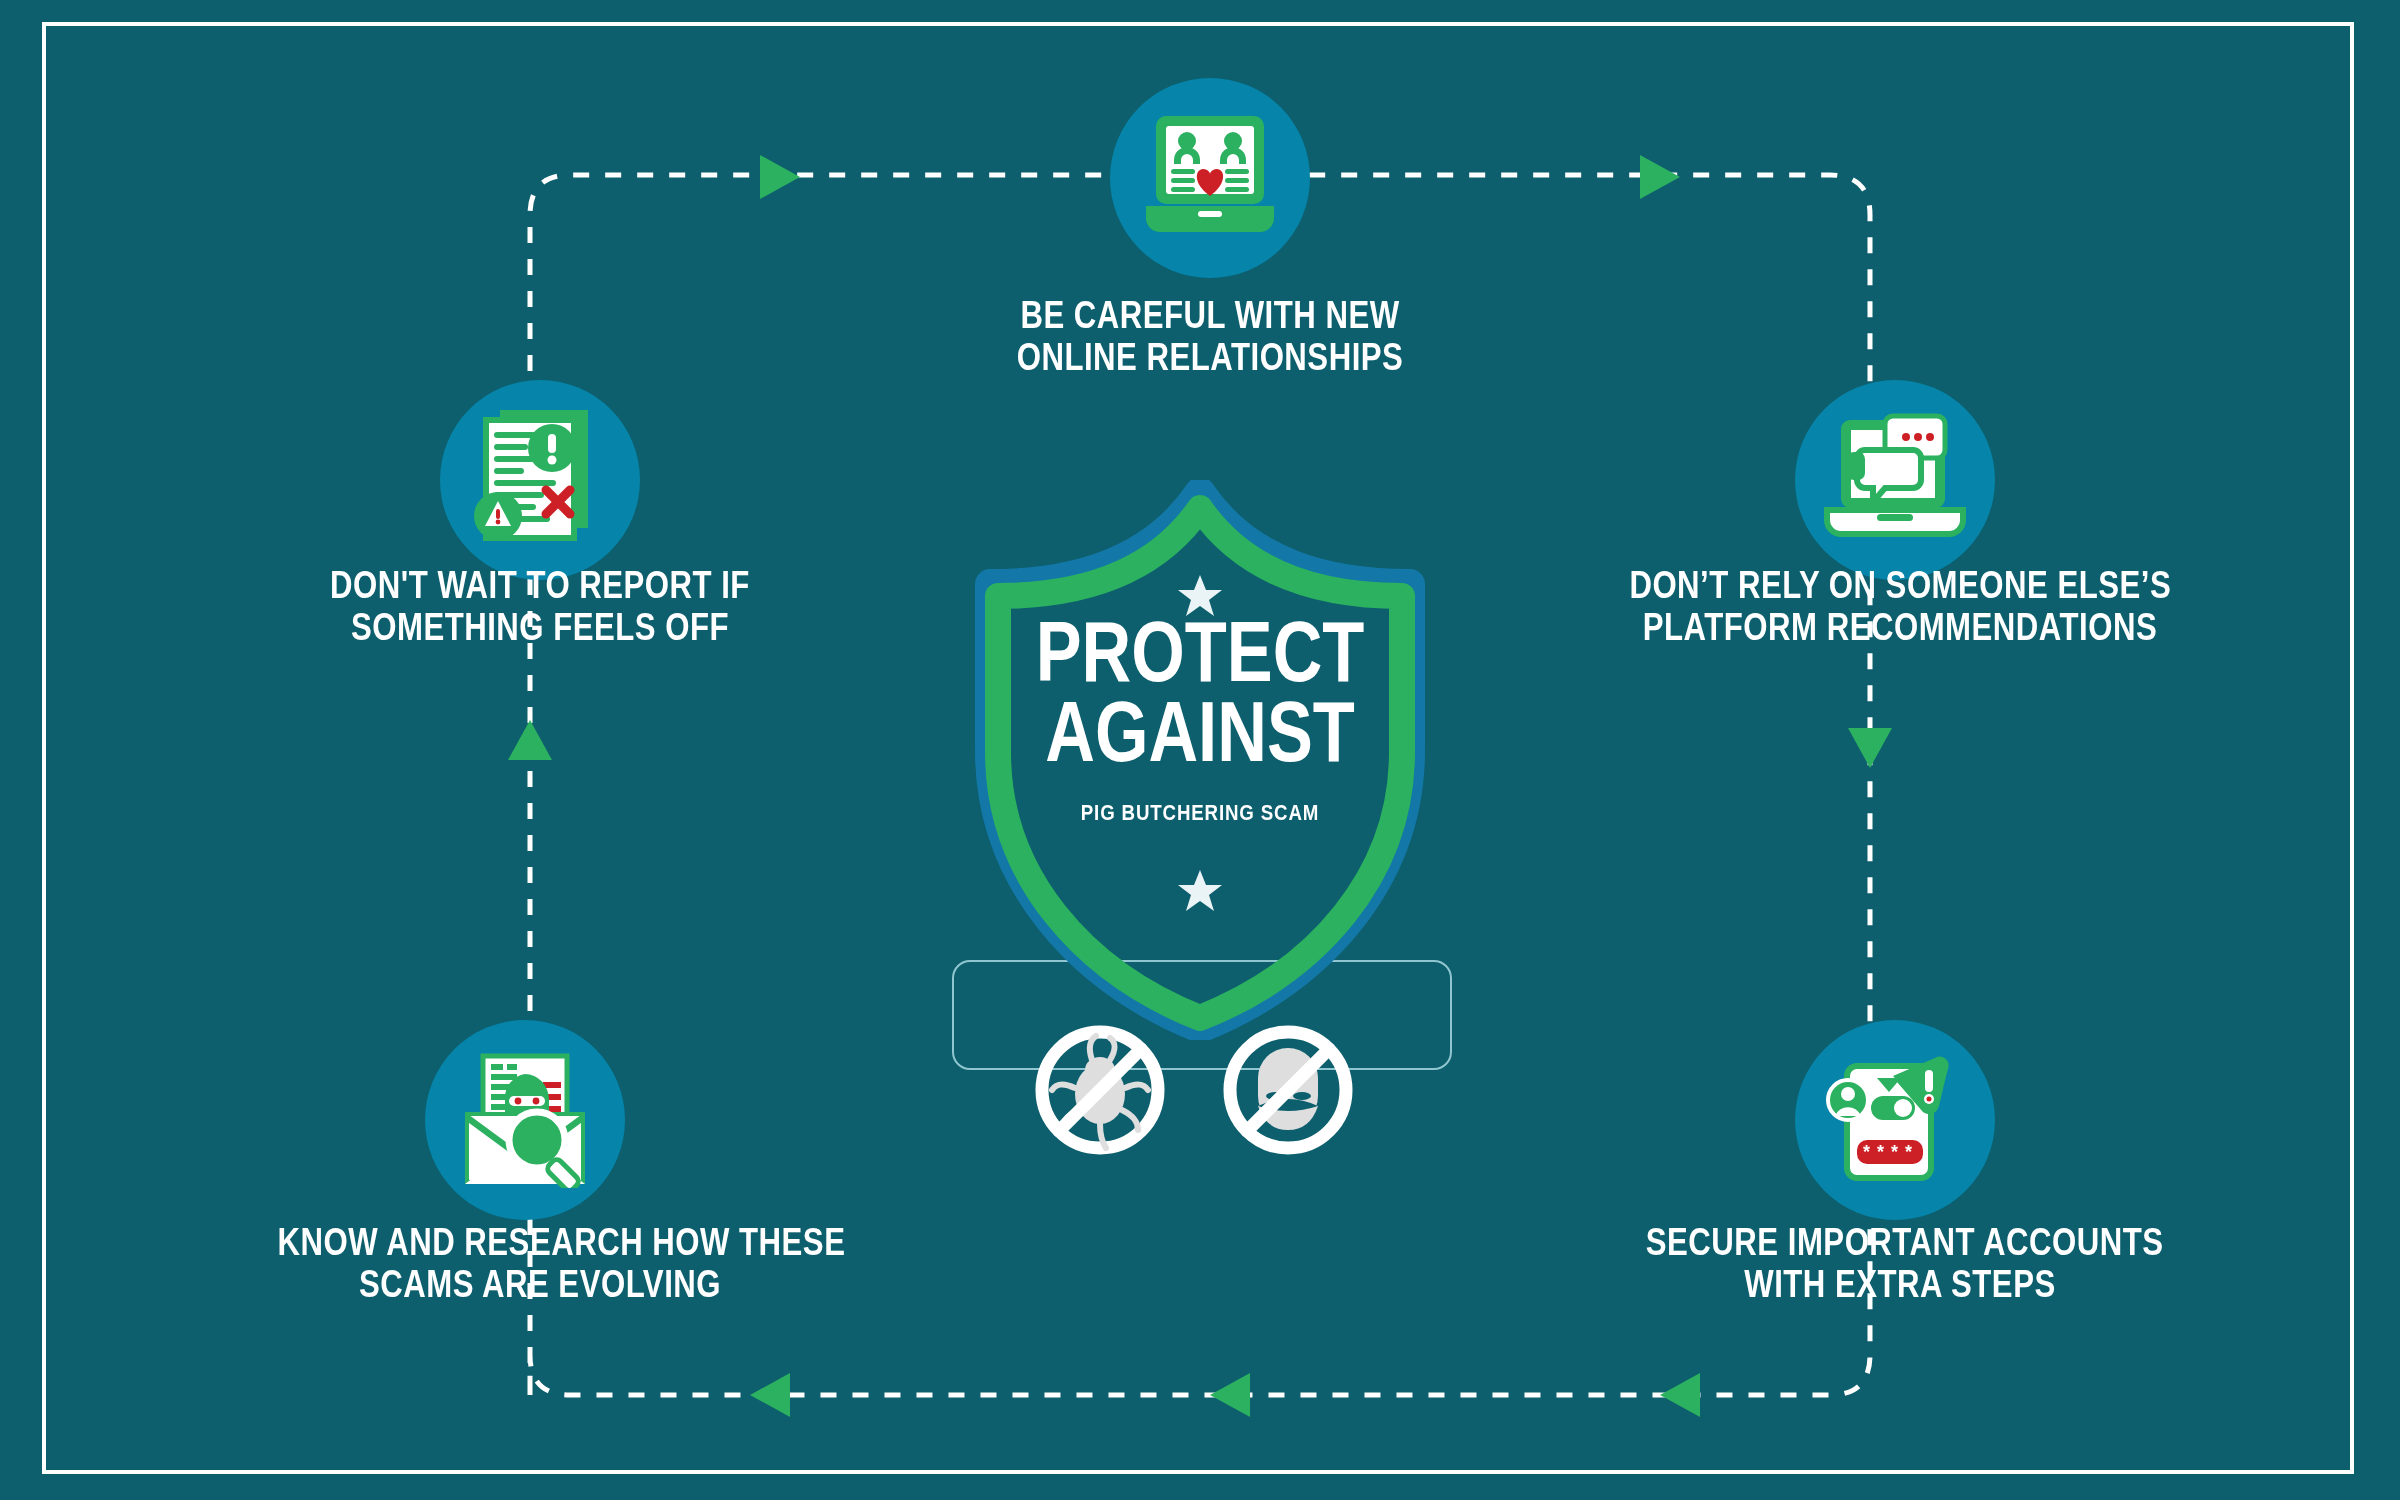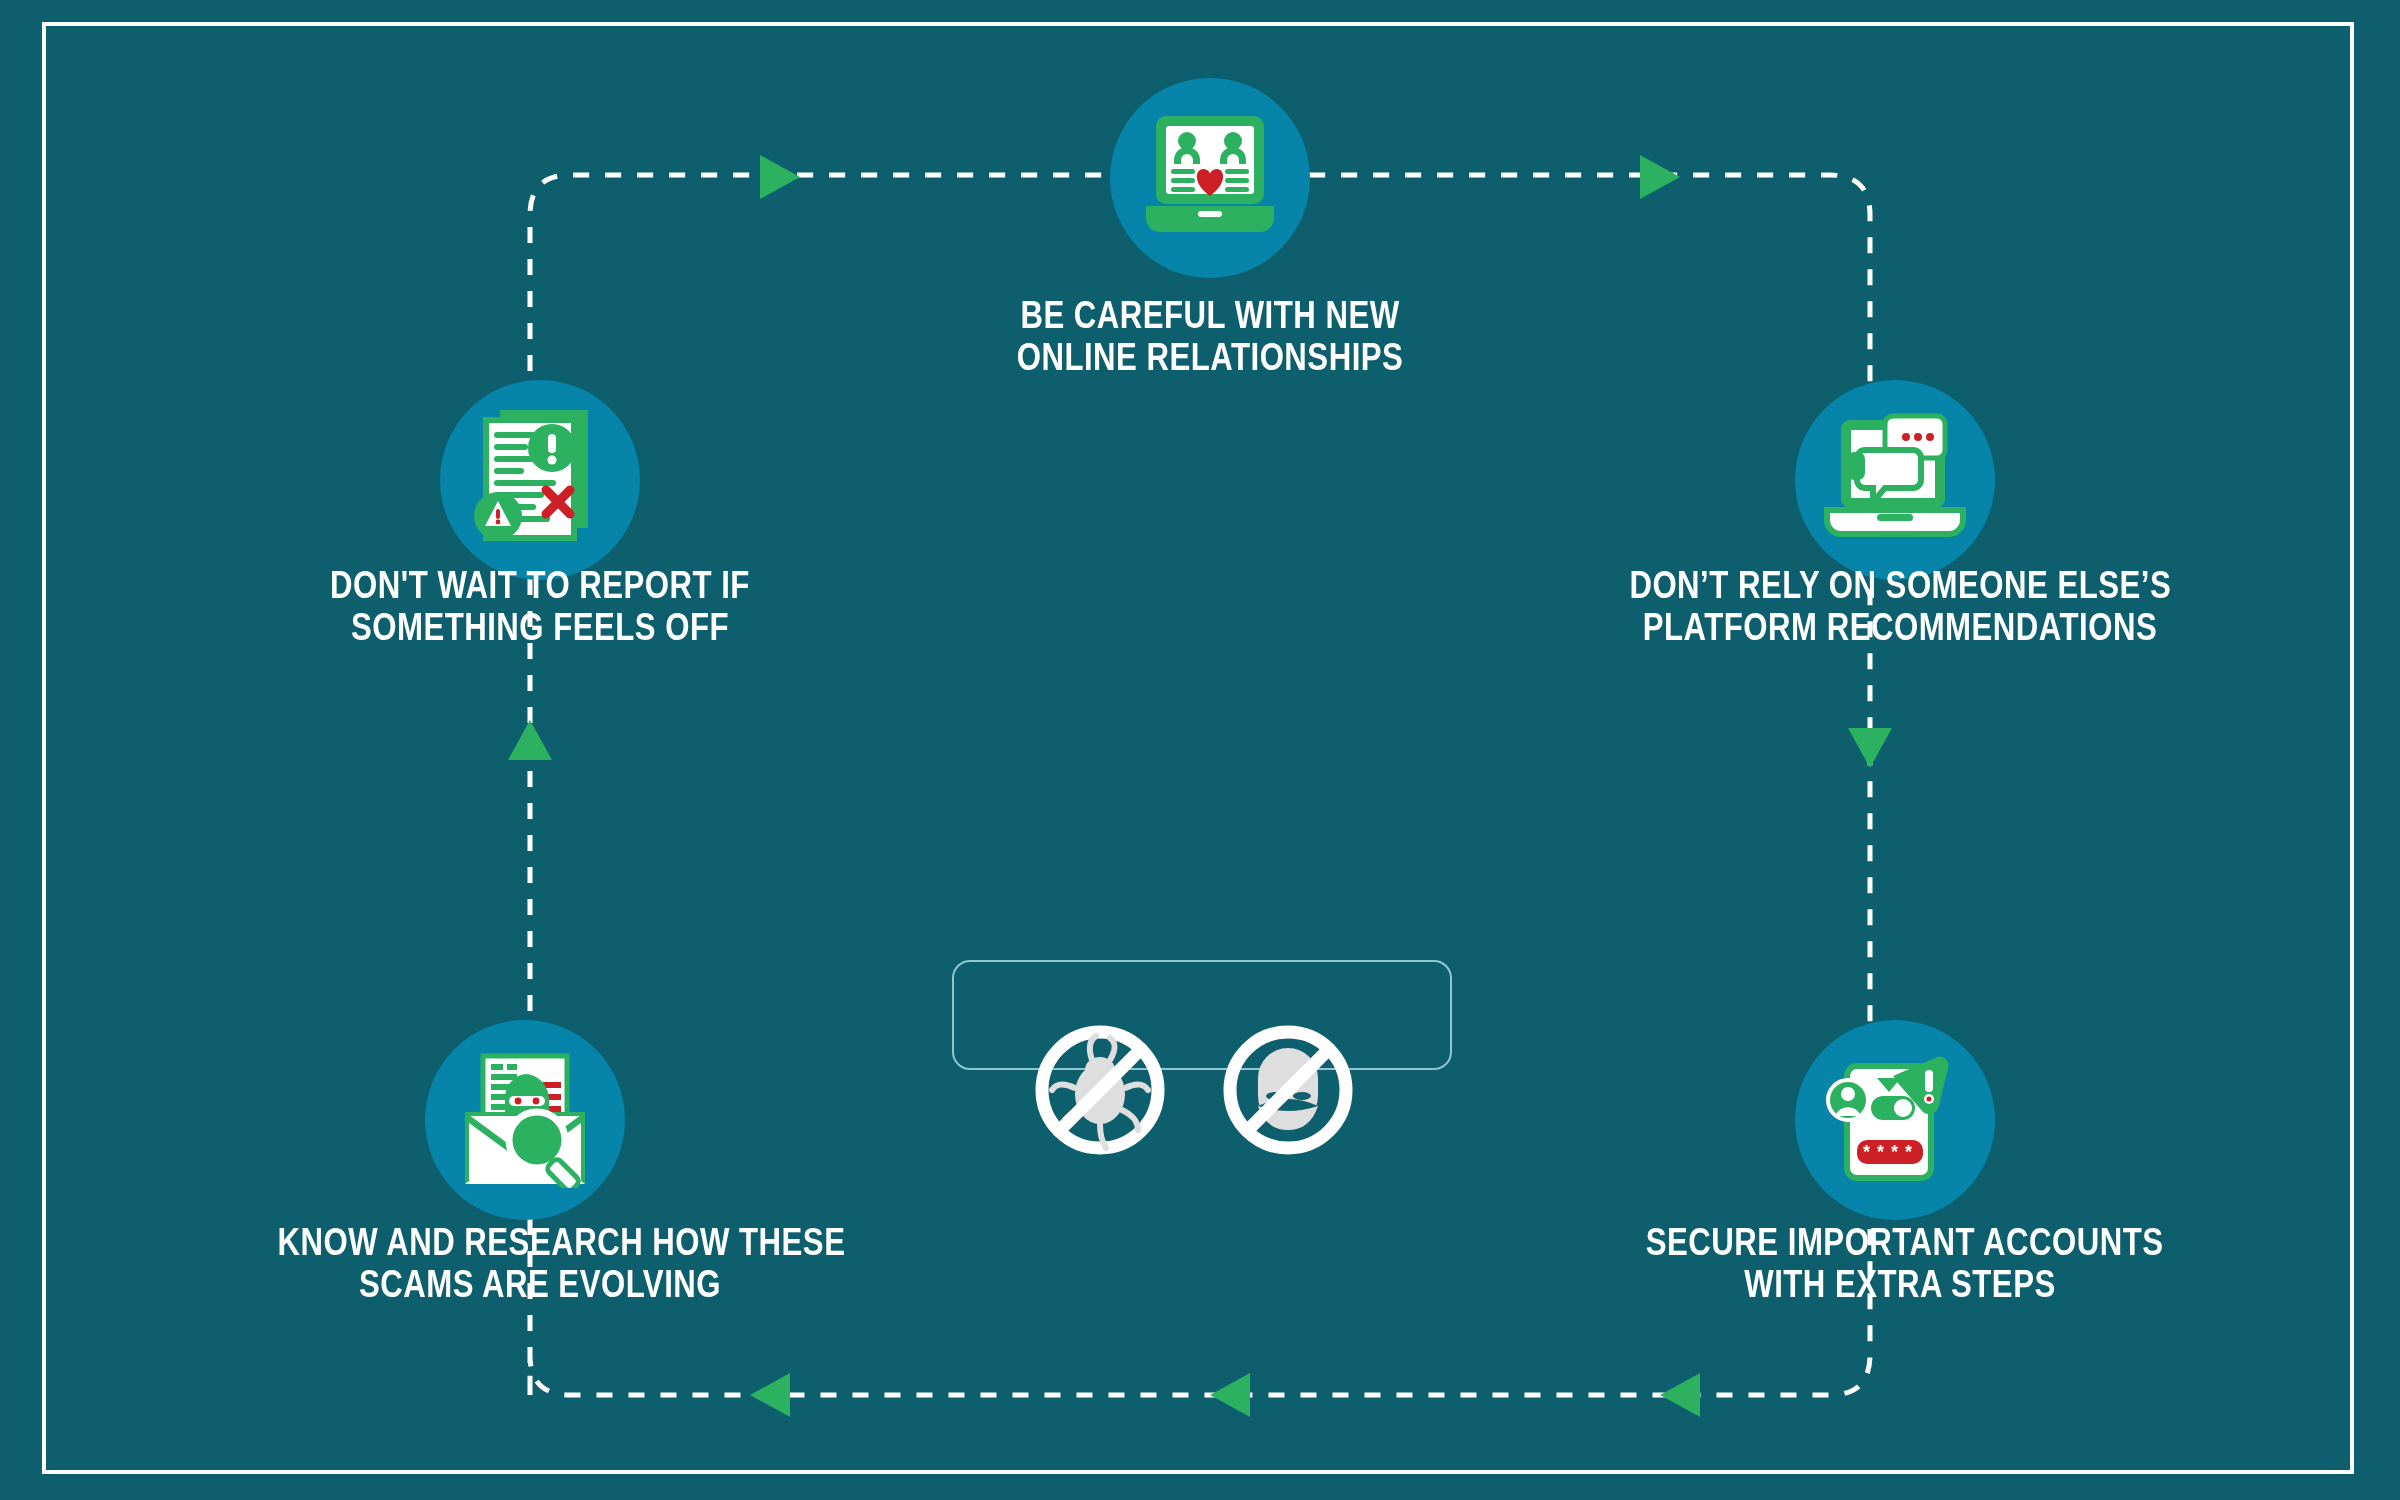--- a/index.html
+++ b/index.html
@@ -267,20 +267,34 @@
       </svg>
     </div>
   </div>
   <div class="caption" id="cap-left-bot">
     <div>KNOW AND RESEARCH HOW THESE</div>
     <div>SCAMS ARE EVOLVING</div>
   </div>
 
   <div id="badge-box"></div>
 
+  <div id="center">
+    <svg viewBox="0 0 520 560" width="520" height="560" xmlns="http://www.w3.org/2000/svg">
+
+      <path d="M260,12 C310,86 392,104 470,104 L470,270 C470,400 380,500 260,548 C140,500 50,400 50,270 L50,104 C128,104 210,86 260,12 Z" fill="none" stroke="#1378a8" stroke-width="30" stroke-linejoin="round"></path>
+
+      <path d="M260,28 C308,98 388,116 462,116 L462,272 C462,396 376,492 260,538 C144,492 58,396 58,272 L58,116 C132,116 212,98 260,28 Z" fill="none" stroke="#2bb15f" stroke-width="26" stroke-linejoin="round"></path>
+
+      <polygon points="260,95 266,110 282,110 269,120 274,136 260,126 246,136 251,120 238,110 254,110" fill="#eaf4f6"></polygon>
+      <polygon points="260,390 266,405 282,405 269,415 274,431 260,421 246,431 251,415 238,405 254,405" fill="#eaf4f6"></polygon>
+    </svg>
+    <div class="shield-text" id="sh-l1">PROTECT</div>
+    <div class="shield-text" id="sh-l2">AGAINST</div>
+    <div class="shield-text" id="sh-sub">PIG BUTCHERING SCAM</div>
+  </div>
 
   <svg class="ban" id="ban-bug" viewBox="0 0 140 140" xmlns="http://www.w3.org/2000/svg">
     <circle cx="70" cy="70" r="58" fill="none" stroke="#ffffff" stroke-width="13"></circle>
     <g fill="#dedede">
       <ellipse cx="70" cy="74" rx="25" ry="30"></ellipse>
       <ellipse cx="70" cy="50" rx="15" ry="13"></ellipse>
       <path d="M62,40 C58,28 60,20 66,16" fill="none" stroke="#dedede" stroke-width="6" stroke-linecap="round"></path>
       <path d="M80,40 C86,30 86,22 80,18" fill="none" stroke="#dedede" stroke-width="6" stroke-linecap="round"></path>
       <path d="M45,68 C32,62 26,64 22,70" fill="none" stroke="#dedede" stroke-width="6" stroke-linecap="round"></path>
       <path d="M95,68 C108,62 114,64 118,70" fill="none" stroke="#dedede" stroke-width="6" stroke-linecap="round"></path>

